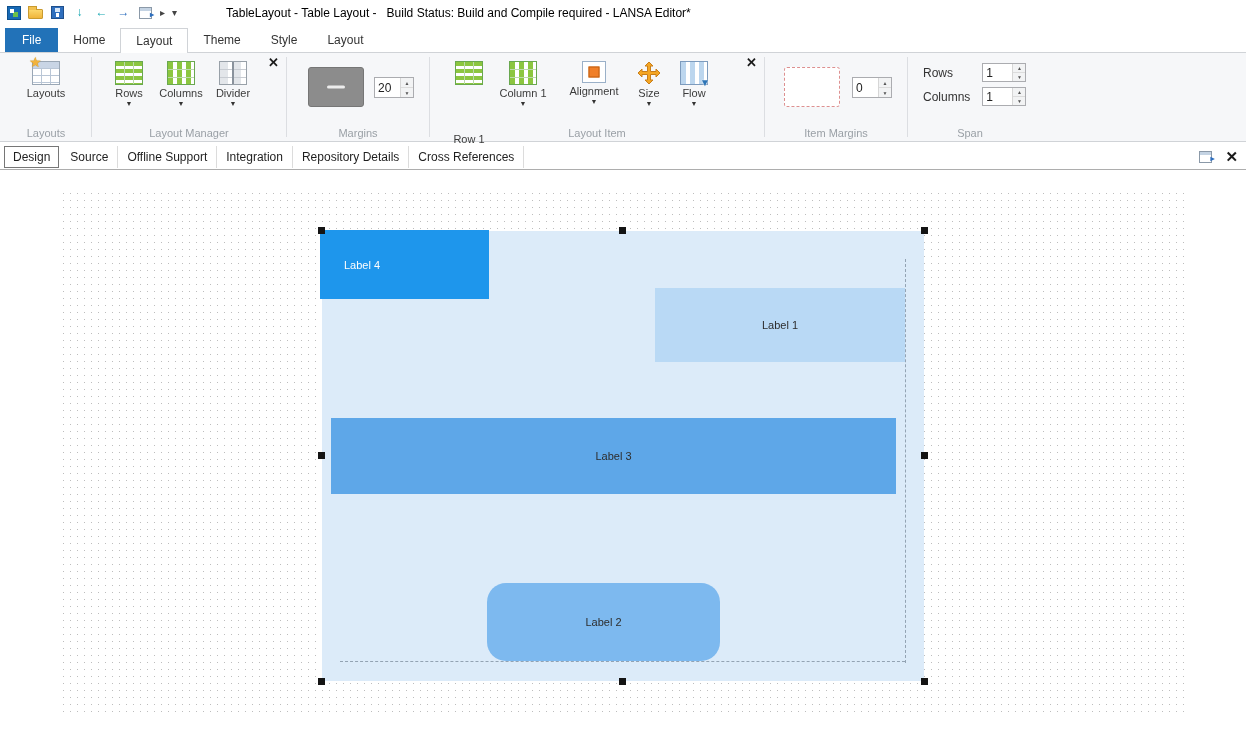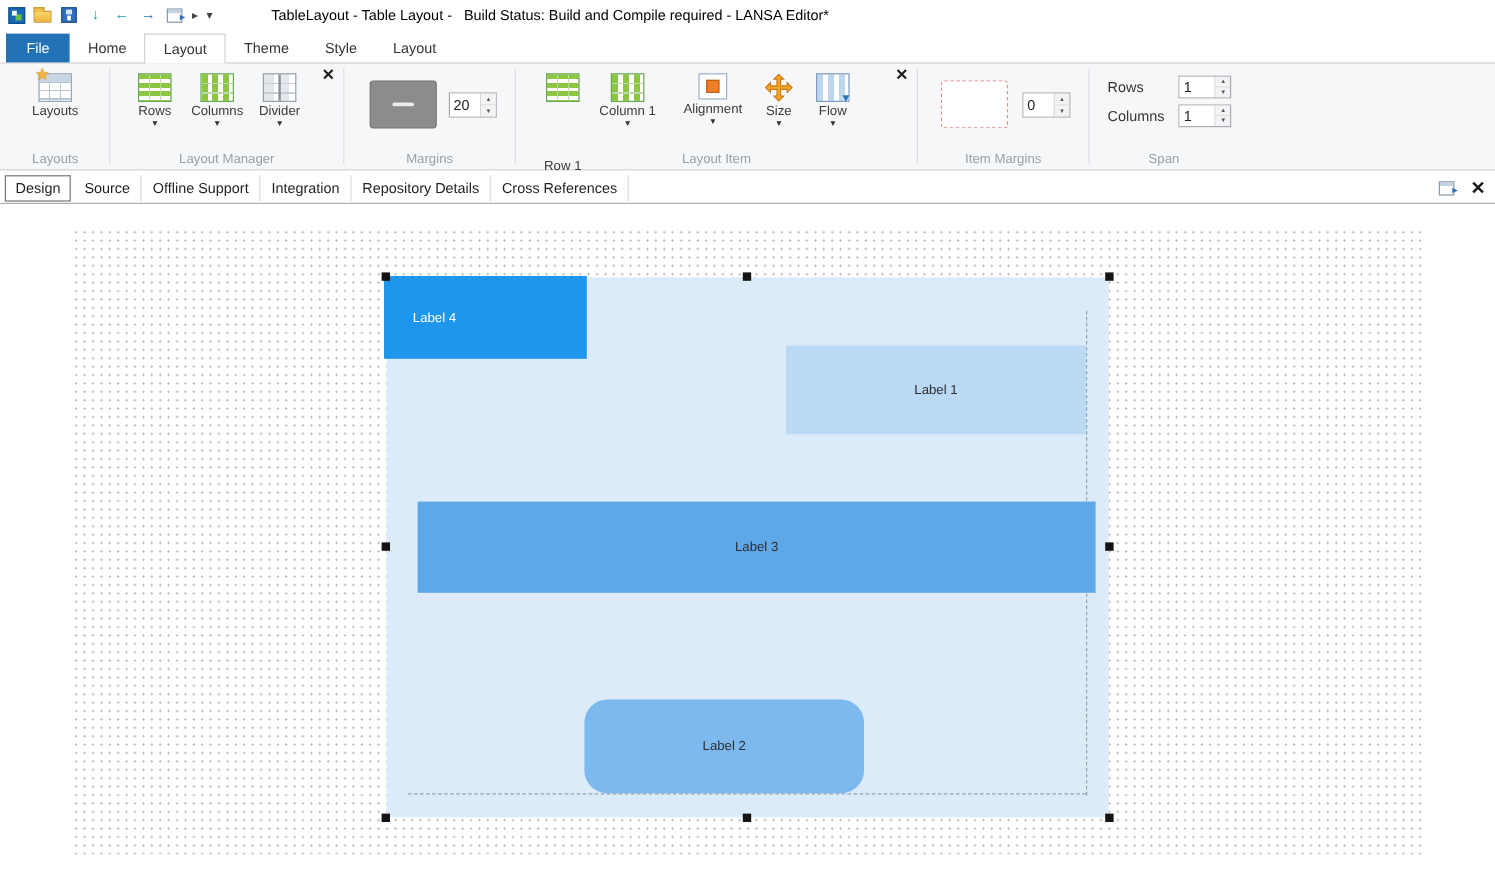--- a/index.html
+++ b/index.html
@@ -120,21 +120,21 @@
       border-top:1px dashed #93a3b3; }
   .hdl { position:absolute; width:7px; height:7px; background:#141414; }
   .h-tl{left:-4px;top:-4px} .h-tm{left:calc(50% - 4px);top:-4px} .h-tr{right:-4px;top:-4px}
   .h-ml{left:-4px;top:calc(50% - 4px)} .h-mr{right:-4px;top:calc(50% - 4px)}
   .h-bl{left:-4px;bottom:-4px} .h-bm{left:calc(50% - 4px);bottom:-4px} .h-br{right:-4px;bottom:-4px}
   .clabel { position:absolute; display:flex; align-items:center; justify-content:center;
       font-size:11px; color:#2d2d2d; }
   .lbl4 { left:-2px; top:-1px; width:169px; height:69px; background:#1e96ec; color:#fdfdfd;
       justify-content:flex-start; padding-left:24px; }
   .lbl1 { left:333px; top:57px; width:250px; height:74px; background:#b9d9f5; }
-  .lbl3 { left:26px; top:187px; width:565px; height:76px; background:#5ea7e8; }
+  .lbl3 { left:9px; top:187px; width:565px; height:76px; background:#5ea7e8; }
   .lbl2 { left:165px; top:352px; width:233px; height:78px; background:#7db9ef;border-radius:19px; }
 </style>
 </head>
 <body>
 
 <div id="app">
 
   <div id="titlebar">
     <span class="tbi">
         <span class="i-logo"></span>

